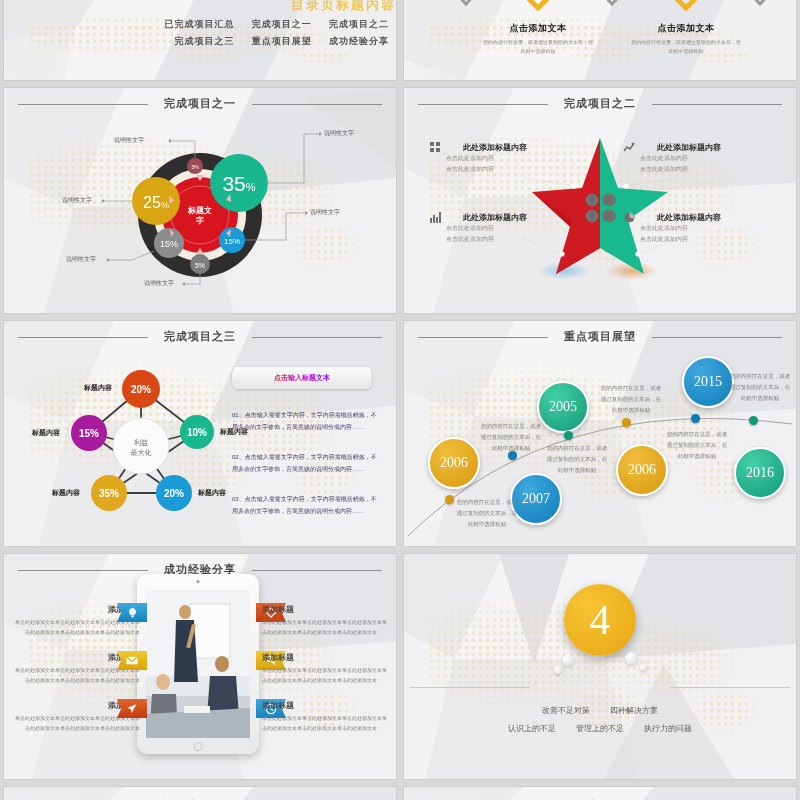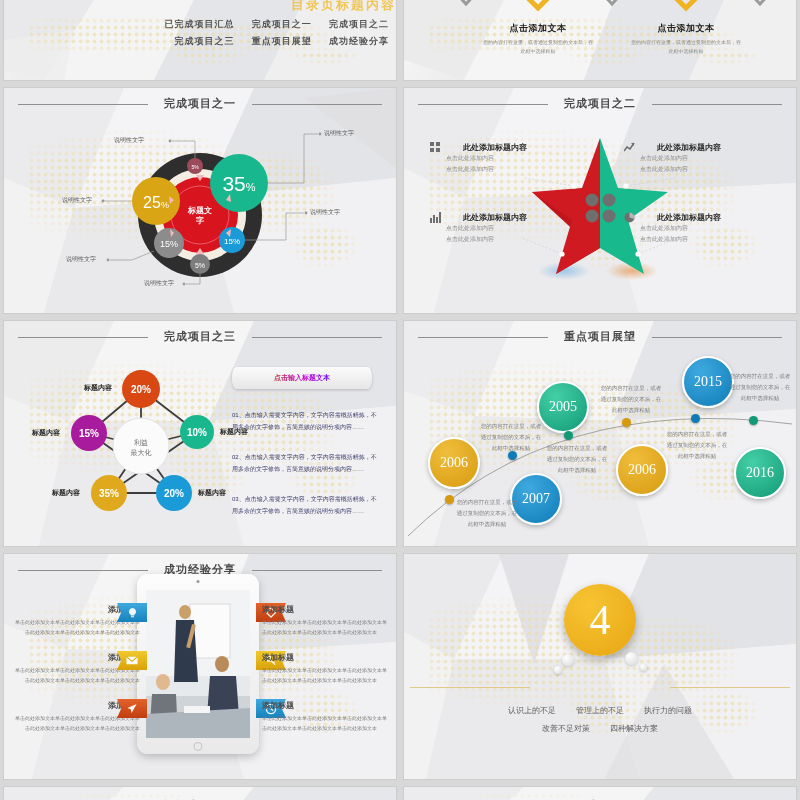--- a/index.html
+++ b/index.html
@@ -612,27 +612,27 @@
     </div>
     <div class="bub" style="left:158px; top:100px; width:12px; height:12px;"></div>
     <div class="bub" style="left:150px; top:112px; width:8px;  height:8px;"></div>
     <div class="bub" style="left:221px; top:98px;  width:13px; height:13px;"></div>
     <div class="bub" style="left:236px; top:110px; width:7px;  height:7px;"></div>
 
     <div class="hline l"></div>
     <div class="hline r"></div>
     <div class="sub">
       <div>
+        <span>改善不足对策</span>
+        <span>四种解决方案</span>
+      </div>
+      <div>
         <span>认识上的不足</span>
         <span>管理上的不足</span>
         <span>执行力的问题</span>
-      </div>
-      <div>
-        <span>改善不足对策</span>
-        <span>四种解决方案</span>
       </div>
     </div>
   </div>
 
   <div class="slide strip">
     <div class="bg">
       <svg viewBox="0 0 392 45" preserveAspectRatio="none">
         <polygon points="0,0 120,0 70,45 0,32" fill="#ececee"></polygon>
         <polygon points="120,0 250,0 215,45 70,45" fill="#f5f5f6"></polygon>
         <polygon points="250,0 392,0 392,45 215,45" fill="#e6e7ea"></polygon>

